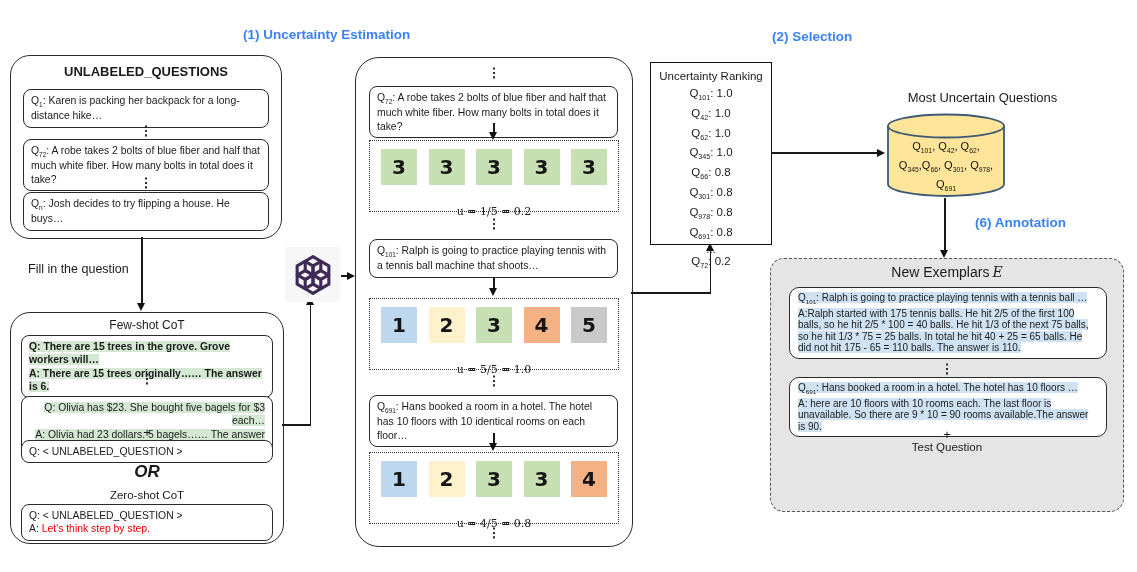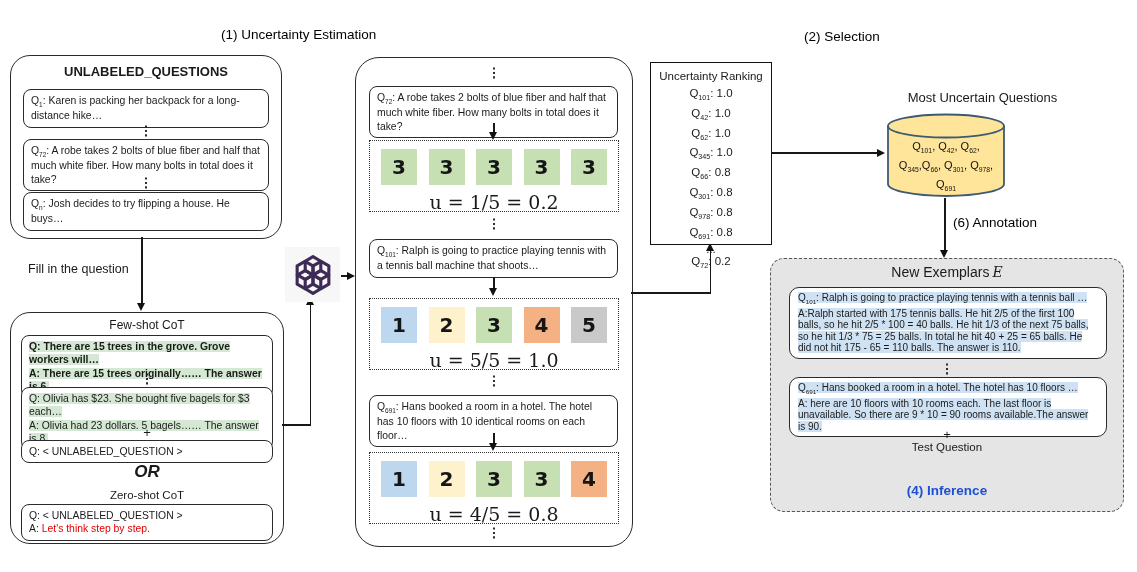--- a/index.html
+++ b/index.html
@@ -1,35 +1,35 @@
 <!DOCTYPE html>
 <html><head>
 <meta charset="utf-8">
 <style>
   html,body{margin:0;padding:0;background:#fff;}
   #canvas{position:relative;width:1137px;height:572px;background:#fff;overflow:hidden;
           font-family:"Liberation Sans",sans-serif;color:#1a1a1a;}
   .abs{position:absolute;}
-  .hdr{position:absolute;font-weight:400;font-size:13.5px;color:#000000;white-space:nowrap;}
+  .hdr{position:absolute;font-weight:700;font-size:13.5px;color:#3b82f6;white-space:nowrap;margin-left:22px;}
   .panel{position:absolute;border:1.5px solid #2b2b2b;border-radius:20px;background:#fff;}
   .panel-title{position:absolute;left:0;right:0;text-align:center;font-size:12px;}
   .qbox{position:absolute;border:1.1px solid #2b2b2b;border-radius:8px;background:#fff;
         font-size:10.4px;line-height:1.28;padding:4px 7px;}
   .qbox sub,.rrow sub,.cyl-text sub,.exline sub{font-size:0.62em;}
   .vdots{position:absolute;text-align:center;font-size:13px;font-weight:700;letter-spacing:0;line-height:10px;}
   .dotbox{position:absolute;border:1.4px dotted #333;background:#fff;}
   .ansrow{display:flex;justify-content:space-between;padding:8px 11px 0 11px;}
   .sq{width:36px;height:36px;display:flex;align-items:center;justify-content:center;
       font-family:"DejaVu Sans",sans-serif;font-size:20px;font-weight:600;color:#151515;}
   .sq[data-color="green"]{background:#c6e0b4;}
   .sq[data-color="blue"]{background:#bdd7ee;}
   .sq[data-color="yellow"]{background:#fef2cc;}
   .sq[data-color="orange"]{background:#f4b183;}
   .sq[data-color="gray"]{background:#c9c9c9;}
-  .ueq{text-align:center;font-family:"DejaVu Serif",serif;font-size:19px;margin-top:6px;}
+  .ueq{text-align:center;font-family:"DejaVu Serif",serif;font-size:11px;margin-top:20px;}
   .hl-green{background:#d5e8d4;}
   .hl-blue{background:#cfe2f3;}
   .line{position:absolute;background:#181818;}
   .arr{position:absolute;width:0;height:0;}
   .arr-down{border-left:4.5px solid transparent;border-right:4.5px solid transparent;border-top:8px solid #111;}
   .arr-up{border-left:4.5px solid transparent;border-right:4.5px solid transparent;border-bottom:8px solid #111;}
   .arr-right{border-top:4.5px solid transparent;border-bottom:4.5px solid transparent;border-left:8px solid #111;}
   .rankbox{position:absolute;border:1.3px solid #111;background:#fff;text-align:center;}
   .rrow{font-size:11.5px;line-height:14.5px;}
   .cyl-text{position:absolute;text-align:center;font-size:11px;line-height:15px;color:#111;}
@@ -42,21 +42,21 @@
   .evar{font-family:"DejaVu Serif",serif;font-style:italic;margin-left:3px;}
   .orword{font-size:17px;font-weight:700;font-style:italic;}
   .llm-box{position:absolute;background:#f7f7f7;display:flex;align-items:center;justify-content:center;}
 </style>
 </head>
 <body>
 
 <div id="canvas">
 
   <div class="hdr" style="left:221px;top:27px;">(1) Uncertainty Estimation</div>
-  <div class="hdr" style="left:804px;top:29px;">(2) Selection</div>
+  <div class="hdr" style="left:750px;top:29px;">(2) Selection</div>
   <div class="hdr" style="left:953px;top:215px;">(6) Annotation</div>
 
   <div class="panel" style="left:10px;top:55px;width:270px;height:182px;">
     <div class="panel-title" style="top:8px;font-weight:700;font-size:13px;">UNLABELED_QUESTIONS</div>
     <div class="qbox" style="left:12px;top:33px;width:230px;">
       <span><span>Q</span><sub>1</sub></span><span>: Karen is packing her backpack for a long-distance hike…</span>
     </div>
     <div class="vdots" style="left:0;right:0;top:70px;">⋮</div>
     <div class="qbox" style="left:12px;top:83px;width:230px;">
       <span><span>Q</span><sub>72</sub></span><span>: A robe takes 2 bolts of blue fiber and half that much white fiber. How many bolts in total does it take?</span>
@@ -71,21 +71,21 @@
   <div class="arr arr-down" style="left:137px;top:303px;"></div>
   <div class="abs" style="left:28px;top:262px;font-size:12.5px;">Fill in the question</div>
 
   <div class="panel" style="left:10px;top:312px;width:272px;height:230px;">
     <div class="panel-title" style="top:5px;">Few-shot CoT</div>
     <div class="qbox" style="left:10px;top:22px;width:236px;font-weight:bold;">
       <span class="exline"><span class="hl-green">Q: There are 15 trees in the grove. Grove workers will…</span></span>
       <span class="exline"><span class="hl-green">A: There are 15 trees originally…… The answer is 6.</span></span>
     </div>
     <div class="vdots" style="left:0;right:0;top:61px;">⋮</div>
-    <div class="qbox" style="left:10px;top:74px;width:236px;">
+    <div class="qbox" style="left:10px;top:83px;width:236px;text-align:right;">
       <span class="exline"><span class="hl-green">Q: Olivia has $23. She bought five bagels for $3 each…</span></span>
       <span class="exline"><span class="hl-green">A: Olivia had 23 dollars. 5 bagels…… The answer is 8.</span></span>
     </div>
     <div class="center-text" style="left:0;right:0;top:112px;font-size:13px;">+</div>
     <div class="qbox" style="left:10px;top:127px;width:236px;">Q: &lt; UNLABELED_QUESTION &gt;</div>
     <div class="center-text orword" style="left:0;right:0;top:149px;">OR</div>
     <div class="center-text" style="left:0;right:0;top:176px;font-size:11.5px;">Zero-shot CoT</div>
     <div class="qbox" style="left:10px;top:191px;width:236px;">
       <span class="exline">Q: &lt; UNLABELED_QUESTION &gt;</span>
       <span class="exline"><span>A: </span><span class="red-text">Let's think step by step.</span></span>
@@ -217,16 +217,15 @@
       <span class="exline"><span class="hl-blue"><span>Q</span><sub>101</sub><span>: Ralph is going to practice playing tennis with a tennis ball …</span></span></span>
       <span class="exline"><span class="hl-blue">A:Ralph started with 175 tennis balls. He hit 2/5 of the first 100 balls, so he hit 2/5 * 100 = 40 balls. He hit 1/3 of the next 75 balls, so he hit 1/3 * 75 = 25 balls. In total he hit 40 + 25 = 65 balls. He did not hit 175 - 65 = 110 balls. The answer is 110.</span></span>
     </div>
     <div class="vdots" style="left:0;right:0;top:105px;">⋮</div>
     <div class="exbox" style="left:18px;top:118px;width:300px;">
       <span class="exline"><span class="hl-blue"><span>Q</span><sub>691</sub><span>: Hans booked a room in a hotel. The hotel has 10 floors …</span></span></span>
       <span class="exline"><span class="hl-blue">A: here are 10 floors with 10 rooms each. The last floor is unavailable. So there are 9 * 10 = 90 rooms available.The answer is 90.</span></span>
     </div>
     <div class="center-text" style="left:0;right:0;top:168px;font-size:13px;">+</div>
     <div class="center-text" style="left:0;right:0;top:182px;font-size:11.5px;">Test Question</div>
-    <div class="center-text" style="left:0;right:0;top:224px;font-weight:700;font-size:13.5px;color:#1c4fd7;">(4) Inference</div>
   </div>
 
 </div>
 
 </body></html>

